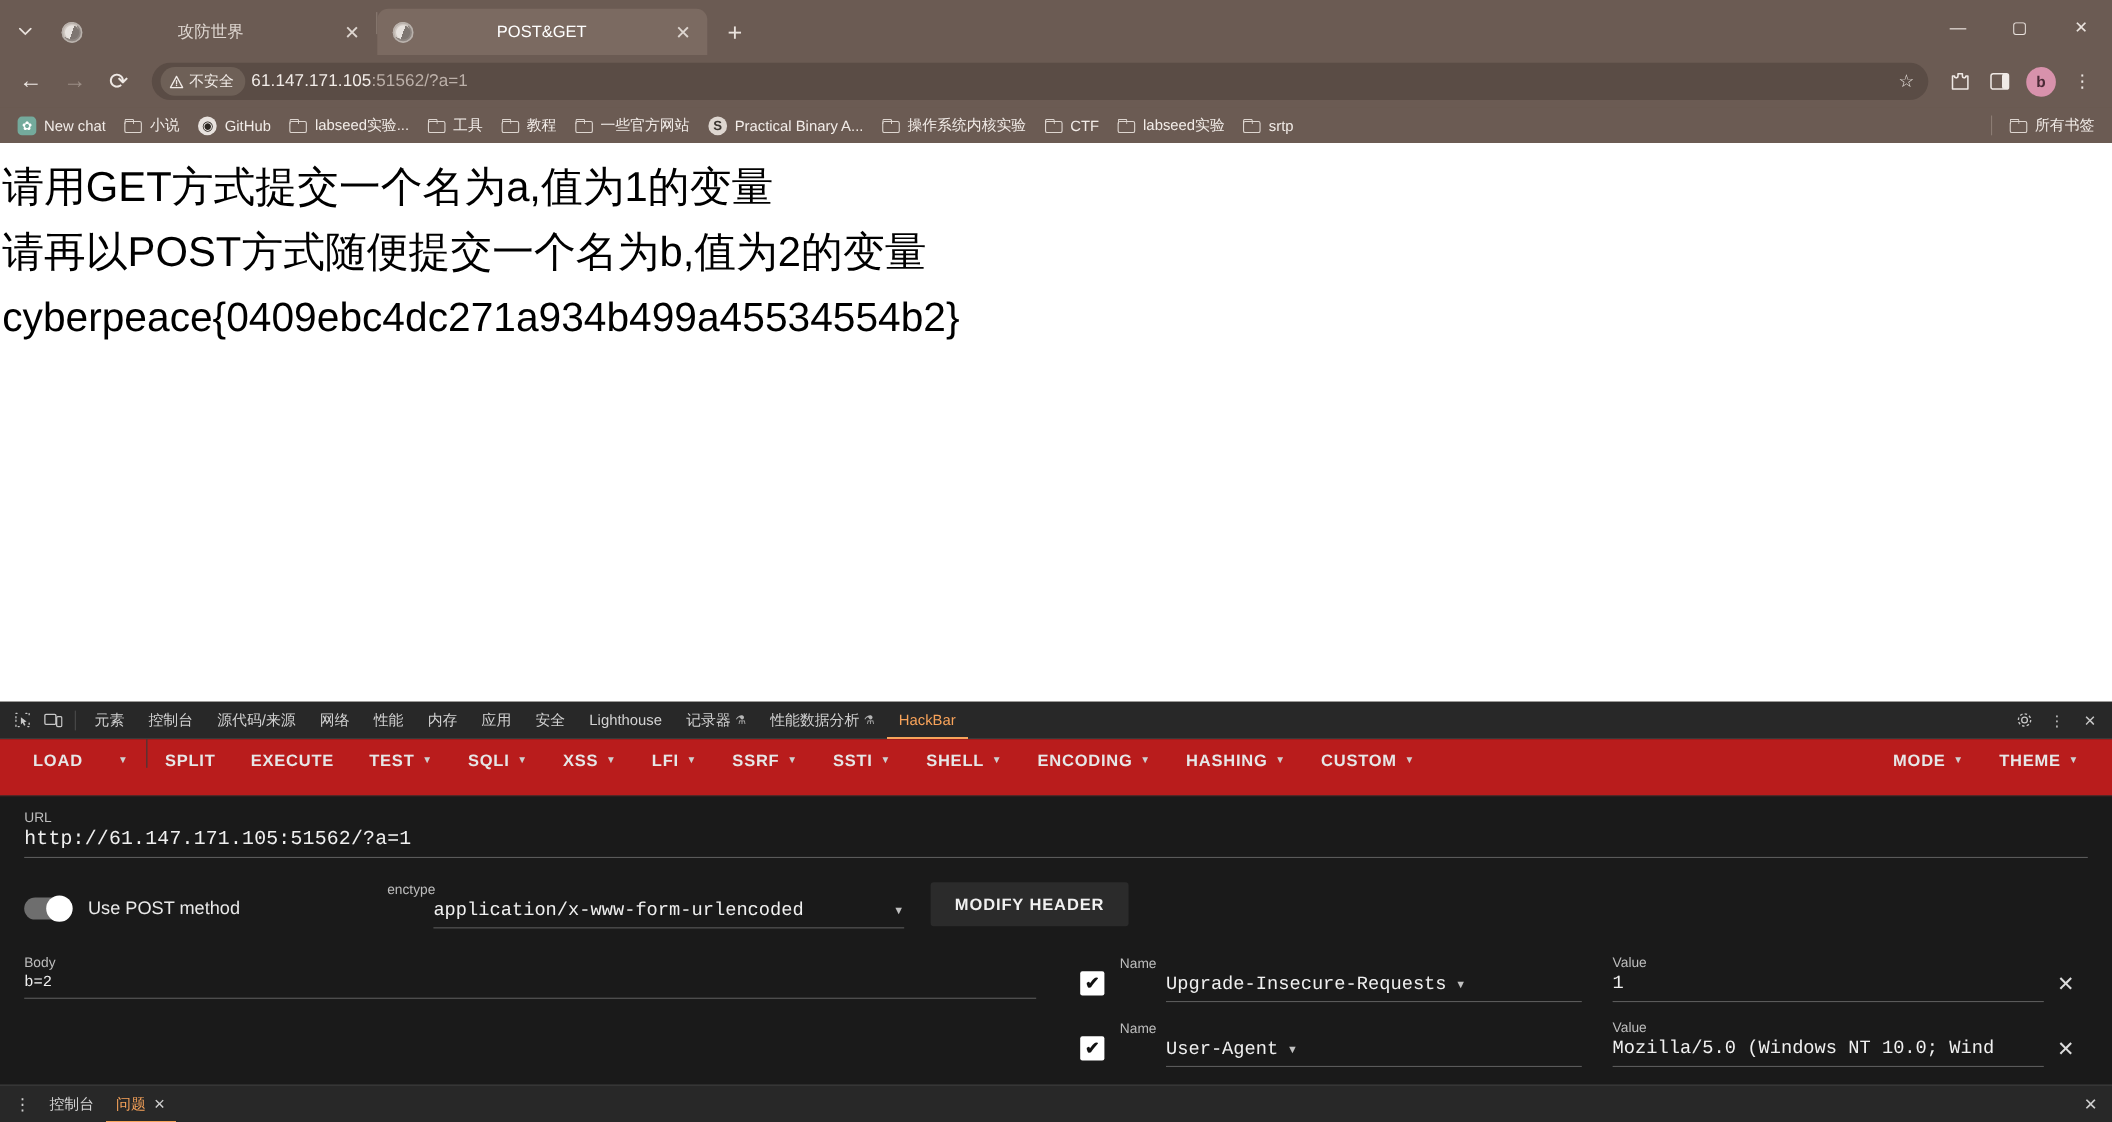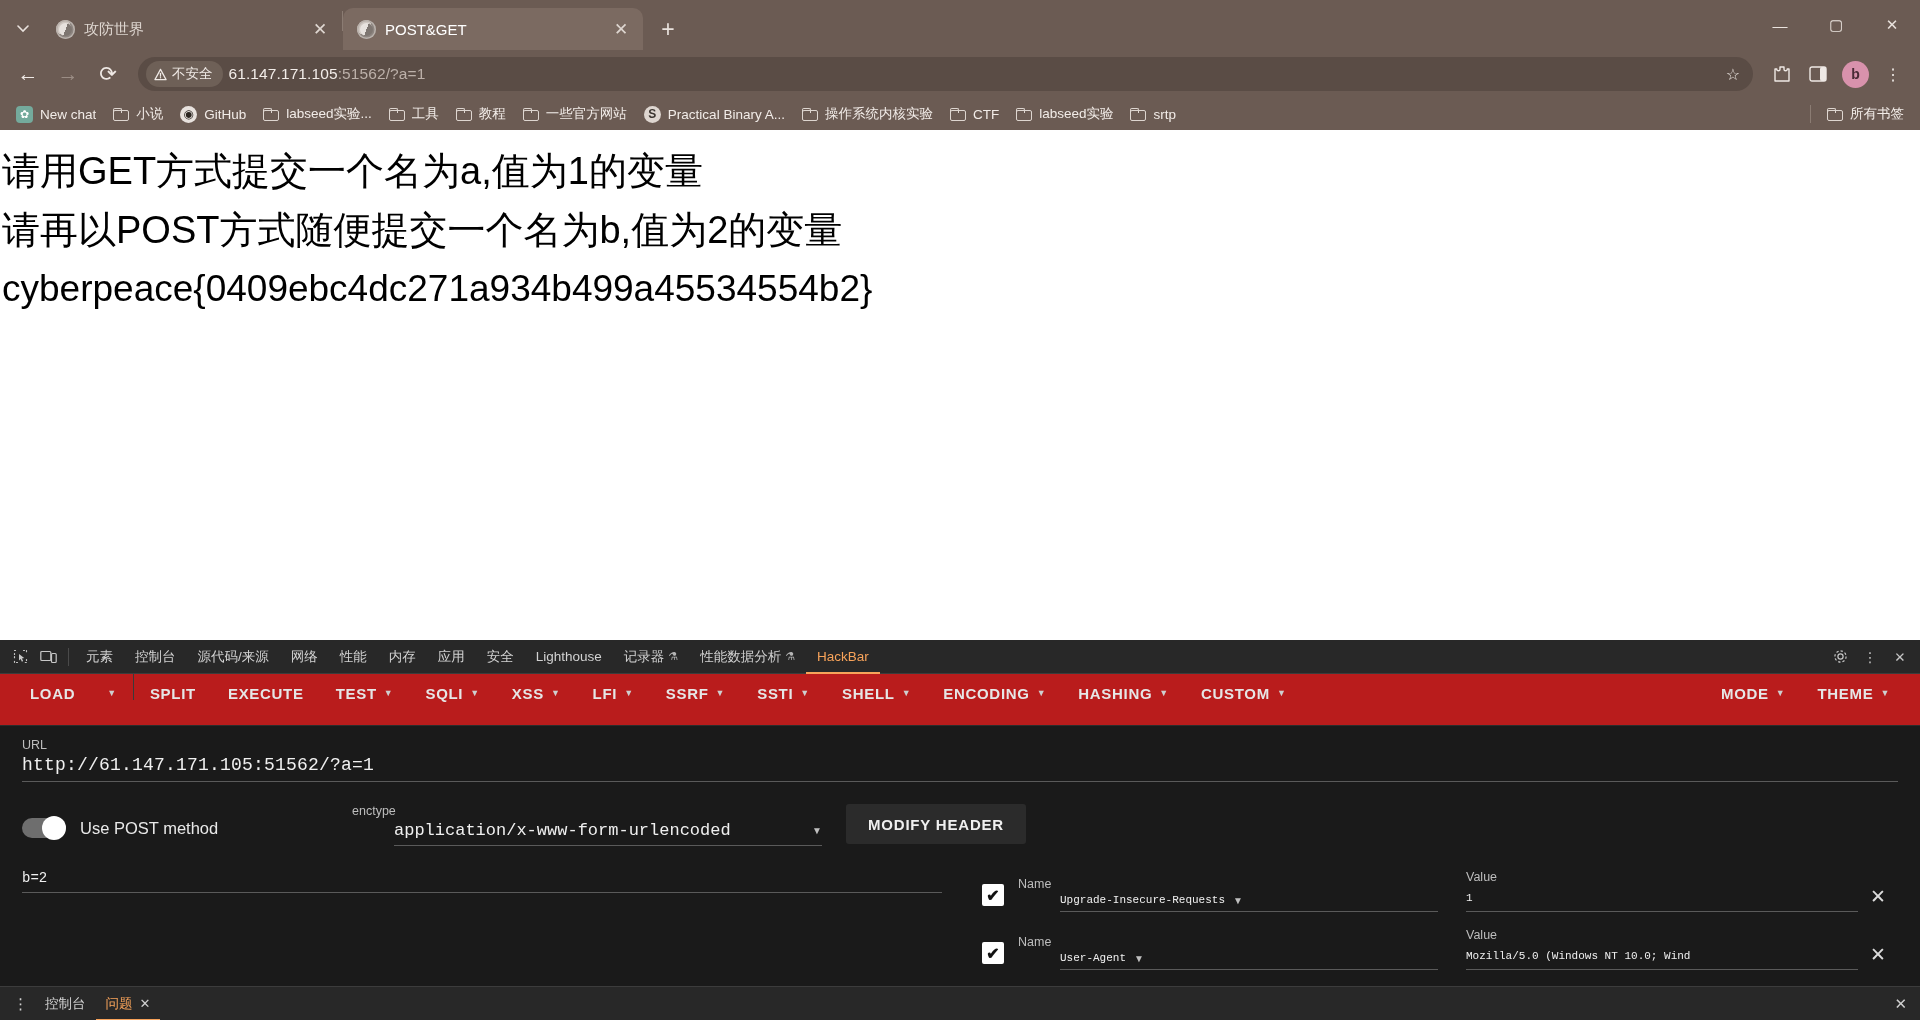--- a/index.html
+++ b/index.html
@@ -21,20 +21,21 @@
     width: 38px; height: 36px; margin-bottom: 3px;
     display: flex; align-items: center; justify-content: center;
     color: #e9e2dd; flex: none;
   }
   .tab {
     height: 42px; width: 300px; flex: none;
     display: flex; align-items: center; gap: 9px;
     padding: 0 10px 0 14px; color: #ded6d0;
     font-size: 15px; border-radius: 10px 10px 0 0;
     position: relative;
+    text-align: center;
   }
   .tab.active { background: #7b6a61; color: #fff; }
   .tab .favicon {
     width: 19px; height: 19px; flex: none; border-radius: 50%;
     background: radial-gradient(circle at 35% 35%, #cfc7c1 0 45%, #8d8580 46% 100%);
     box-shadow: inset 0 0 0 1.5px #b9b1ab;
     display:flex;align-items:center;justify-content:center;
   }
   .tab .favicon::after{
     content:""; width:13px;height:13px;border-radius:50%;
@@ -181,21 +182,21 @@
   .hdr-row { display: flex; align-items: flex-end; gap: 0; margin-bottom: 16px; }
   .hdr-check {
     width: 22px; height: 22px; border-radius: 2px; background: #fff; flex:none;
     display: flex; align-items: center; justify-content: center;
     color: #111; font-size: 16px; font-weight: 700; margin-bottom: 6px; margin-right: 14px;
   }
   .hdr-name { width: 420px; flex:none;}
   .hdr-val { flex: 1; min-width: 0; margin-left: 28px;}
   .hdr-x { width: 40px; flex:none; display: flex; align-items: center; justify-content: center;
            color: #dcdcdc; font-size: 19px; margin-bottom: 4px;}
-  .hdr-text { font-size: 11px; color: #f0f0f0; white-space: nowrap; overflow: hidden; }
+  .hdr-text { font-size: 17px; color: #f0f0f0; white-space: nowrap; overflow: hidden; }
 
   .drawer {
     height: 34px; background: #282828; border-top: 1px solid #3c3c3c;
     display: flex; align-items: center; padding: 0 6px; gap: 0; font-size: 13.5px; flex:none;
   }
   .dw-tab { padding: 0 10px; height: 34px; display: flex; align-items: center; gap: 7px; color: #d2d2d2; }
   .dw-tab.active { color: #f8a35a; box-shadow: inset 0 -2px 0 0 #f8a35a; }
   .dw-close { font-size: 13px; color: #cfcfcf; }
   .dw-right { margin-left: auto; display: flex; align-items: center; }
   .dots-v { letter-spacing: 0; color: #cfcfcf; font-size: 15px; padding: 0 7px; }
@@ -463,20 +464,21 @@
             <span class="select-val mono">application/x-www-form-urlencoded</span>
             <span class="sel-caret">▼</span>
           </div>
         </div>
 
         <div class="modify-btn">MODIFY HEADER</div>
       </div>
 
       <div class="row3">
         <div class="body-col">
+          <div class="fld-label">Body</div>
           <div class="fld-underline">
             <div class="body-val mono">b=2</div>
           </div>
         </div>
 
         <div class="hdr-col">
           <div class="hdr-row">
             <span class="hdr-check">✔</span>
             <div class="hdr-name">
               <div class="fld-label">Name</div>

